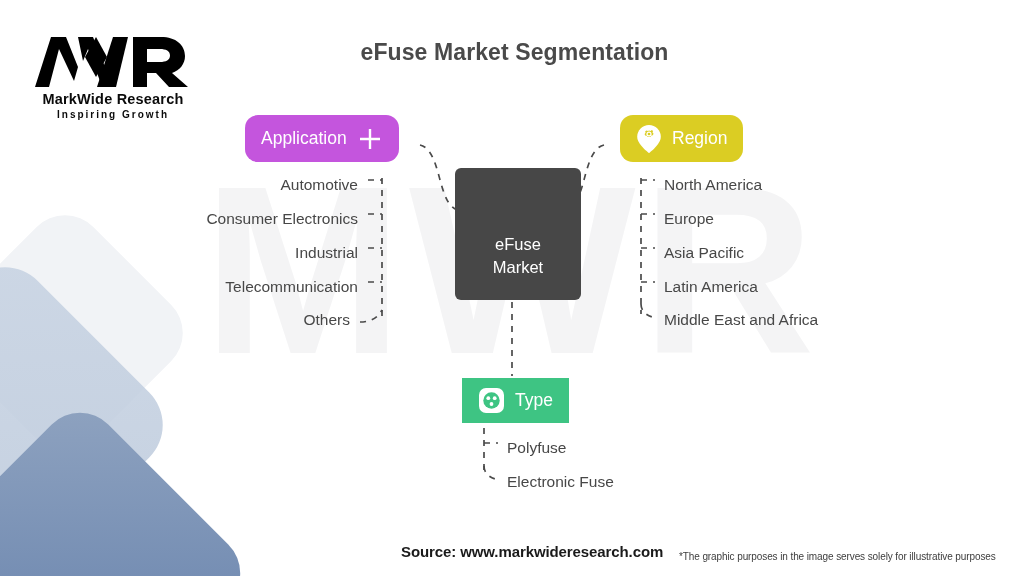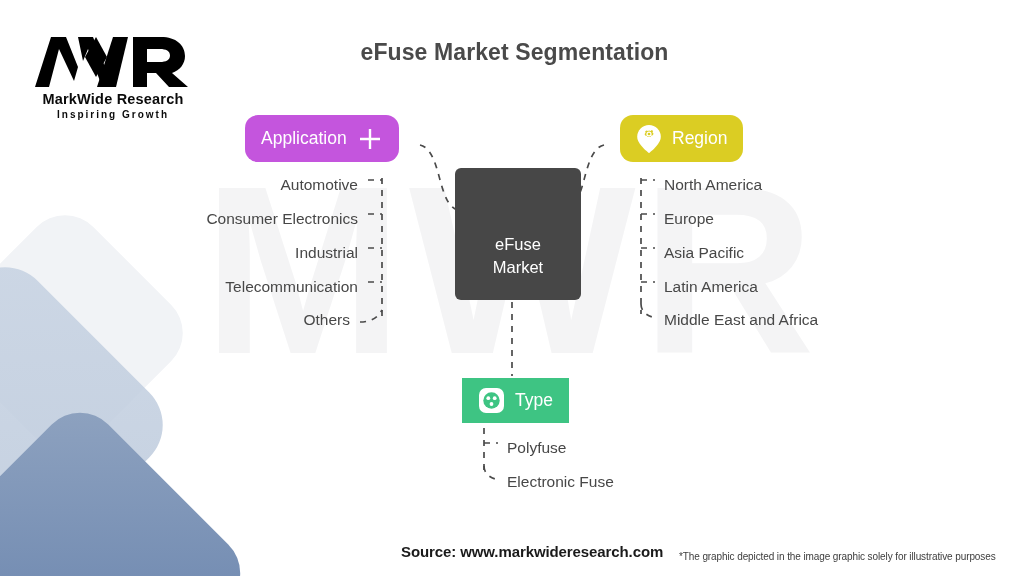--- a/index.html
+++ b/index.html
@@ -299,15 +299,15 @@
   <div class="leaf leaf-right" style="left:664px; top:176px;"><span>North America</span></div>
   <div class="leaf leaf-right" style="left:664px; top:210px;"><span>Europe</span></div>
   <div class="leaf leaf-right" style="left:664px; top:244px;"><span>Asia Pacific</span></div>
   <div class="leaf leaf-right" style="left:664px; top:278px;"><span>Latin America</span></div>
   <div class="leaf leaf-right" style="left:664px; top:311px;"><span>Middle East and Africa</span></div>
 
   <div class="leaf leaf-right" style="left:507px; top:439px;"><span>Polyfuse</span></div>
   <div class="leaf leaf-right" style="left:507px; top:473px;"><span>Electronic Fuse</span></div>
 
   <div class="source">Source: www.markwideresearch.com</div>
-  <div class="disclaimer">*The graphic depicted in the image graphic solely for illustrative purposes</div>
+  <div class="disclaimer">*The graphic purposes in the image serves solely for illustrative purposes</div>
 
 </div>
 
 </body></html>

